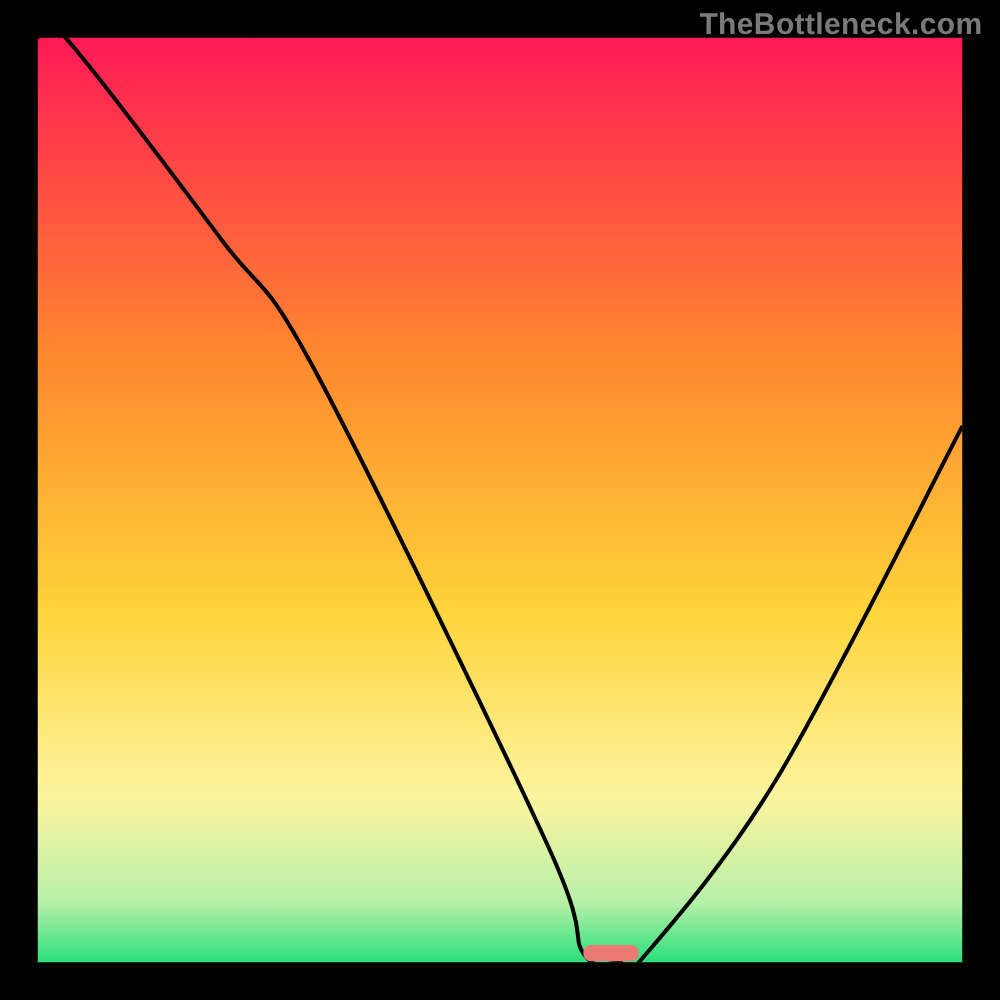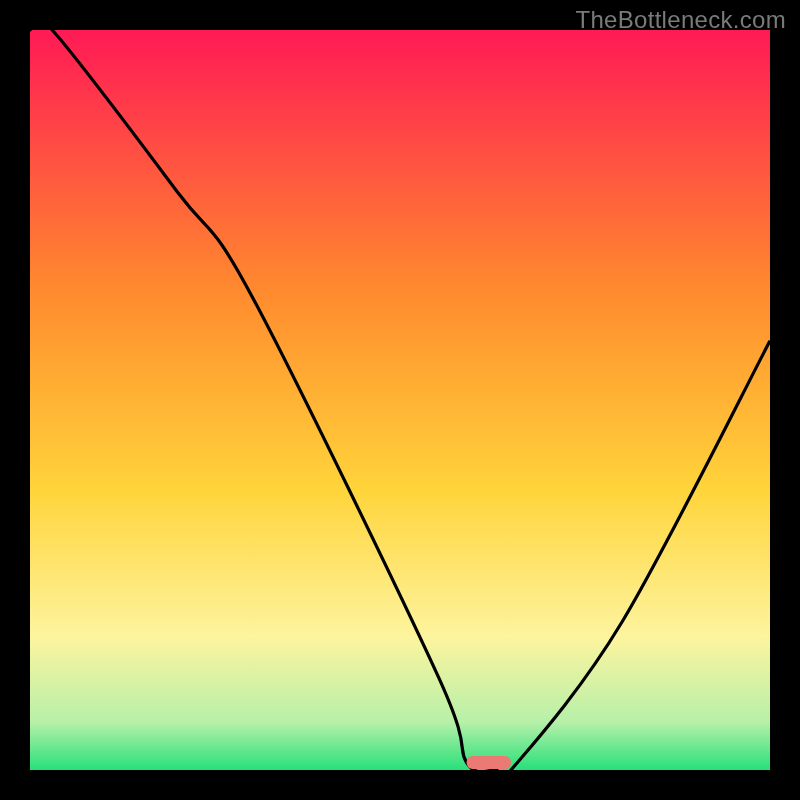--- a/index.html
+++ b/index.html
@@ -16,21 +16,21 @@
     width: 800px;
     height: 800px;
     background: #000;
   }
   .watermark {
     position: absolute;
     top: 6px;
     right: 14px;
     color: #7a7a7a;
     font-size: 24px;
-    font-weight: 400;
+    font-weight: 700;
     letter-spacing: 0.3px;
     z-index: 10;
   }
   .plot {
     position: absolute;
     left: 30px;
     top: 30px;
     width: 740px;
     height: 740px;
   }

